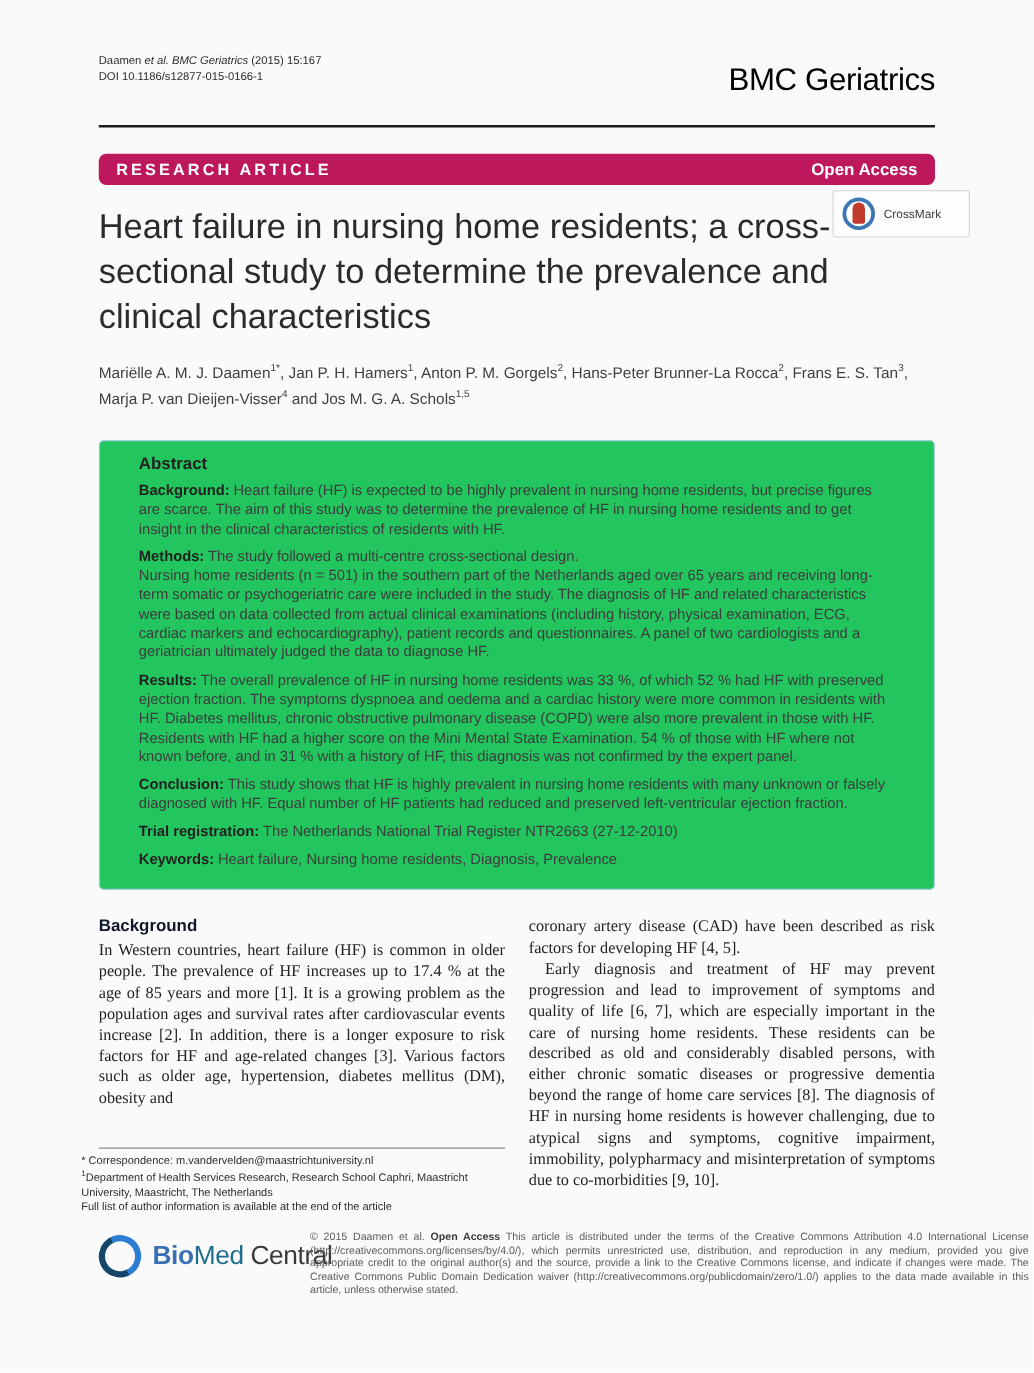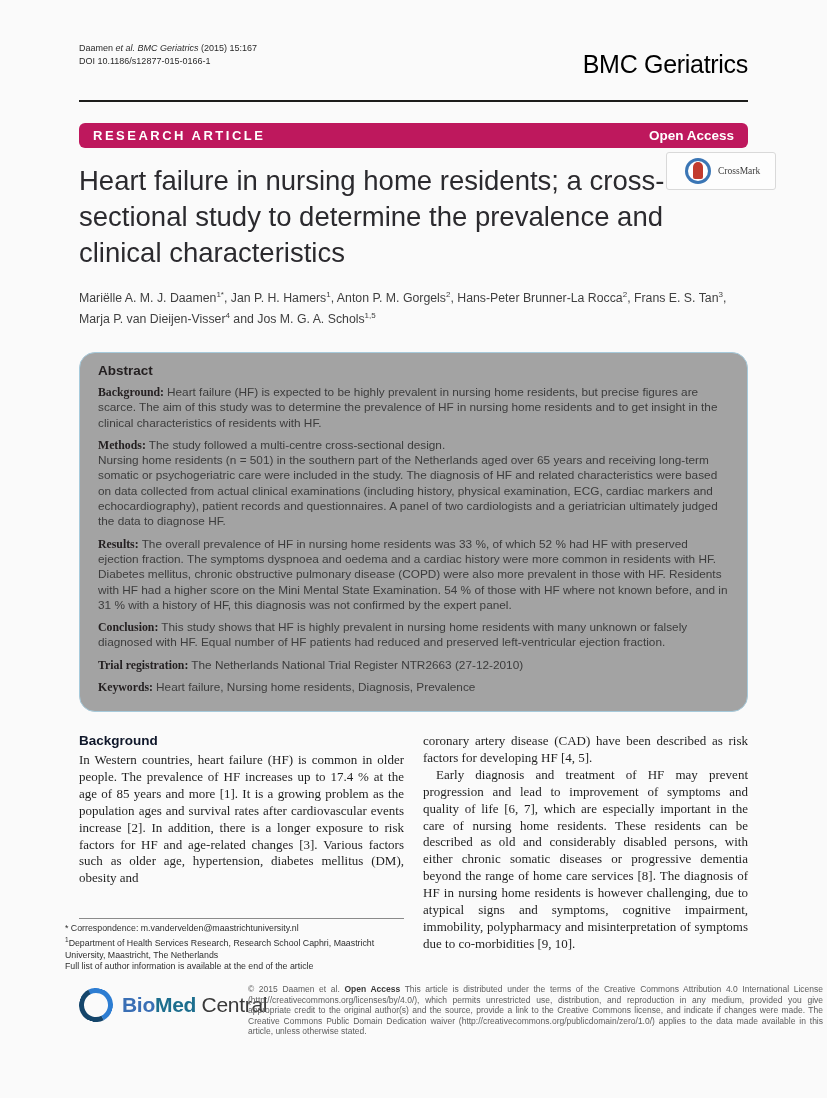--- a/index.html
+++ b/index.html
@@ -15,57 +15,57 @@
   
   .banner{
     position:absolute;left:79px;top:123px;width:669px;height:25px;background:#be185d;border-radius:6px;
     display:flex;justify-content:space-between;align-items:center;padding:0 14px;box-sizing:border-box;
   }
   .banner .rtype{color:#ffffff;font-weight:bold;font-size:13px;letter-spacing:2.5px;}
   .banner .oaccess{color:#ffffff;font-weight:bold;font-size:13.5px;}
   
   .crossmark{
     position:absolute;left:666px;top:152px;width:110px;height:38px;background:#fdfdfd;border:1px solid #d9d9d9;border-radius:3px;
-    display:flex;align-items:center;gap:7px;padding:0 18px;box-sizing:border-box;cursor:pointer;font-family:Liberation Serif, serif;
+    display:flex;align-items:center;gap:7px;padding:0 7px;box-sizing:border-box;cursor:pointer;
   }
   .cm-circle{position:relative;width:26px;height:26px;border-radius:50%;background:#3b76b5;flex:0 0 auto;}
   .cm-inner{position:absolute;left:3px;top:3px;right:3px;bottom:3px;border-radius:50%;background:#ffffff;}
   .cm-flame{position:absolute;left:8px;top:4px;width:10px;height:17px;background:#c23b2e;border-radius:5px 5px 2px 2px;}
   .cm-label{font-size:9.5px;color:#3c3c3c;}
   
   .title{position:absolute;left:79px;top:163px;width:600px;font-size:27.5px;line-height:36px;font-weight:400;color:#2b2a2e;}
   .authors{position:absolute;left:79px;top:286px;width:669px;font-size:12.3px;line-height:17px;color:#3f3f3f;}
   .authors sup{font-size:8px;}
   
   .abstract{
     position:absolute;left:79px;top:352px;width:669px;height:360px;box-sizing:border-box;
-    border:1.5px solid #a6cadb;border-radius:16px;padding:10px 18px;background:#a3a3a3;overflow:hidden;
+    border:1.5px solid #a6cadb;border-radius:4px;padding:10px 31px;background:#22c55e;overflow:hidden;
   }
   .abstract h2{margin:0 0 7px 0;font-size:13.5px;font-weight:bold;color:#231f20;}
   .abs-p{margin:0 0 7px 0;font-size:11.8px;line-height:15.3px;color:#3c3c3c;}
-  .abs-p b{color:#231f20;margin-right:3px;font-family:Liberation Serif, serif;}
+  .abs-p b{color:#231f20;margin-right:3px;}
   .abs-block{display:block;}
   
   .col{position:absolute;top:733px;width:325px;}
   .col-left{left:79px;}
   .col-right{left:423px;}
   .col h3{margin:0 0 4px 0;font-size:13.5px;font-weight:bold;color:#0f172a;font-family:"Liberation Sans",sans-serif;}
   .body-text{font-family:"Liberation Serif",serif;font-size:13px;line-height:16.9px;text-align:justify;color:#1f1f1f;margin:0;}
   .body-text.indent{text-indent:13px;}
   
   .footnote-rule{position:absolute;left:79px;top:918px;width:325px;height:1px;background:#8a8a8a;}
   .footnote{position:absolute;left:65px;top:923px;width:330px;font-size:8.8px;line-height:11.4px;color:#2e2e2e;}
   .footnote sup{font-size:6.5px;}
   .footnote a{color:#2e2e2e;text-decoration:none;}
   
   .bmc-logo{position:absolute;left:79px;top:988px;display:flex;align-items:center;gap:9px;}
   .bmc-ring{width:24px;height:24px;border:5px solid #14456b;border-radius:50%;border-top-color:#2d7dd2;border-right-color:#2d7dd2;transform:rotate(18deg);}
   .bmc-text{font-size:21px;letter-spacing:-0.3px;}
   .bmc-text .bio{color:#3a6fb5;font-weight:bold;}
-  .bmc-text .med{color:#1d6e8e;font-weight:bold;}
+  .bmc-text .med{color:#1d6e8e;font-weight:normal;}
   .bmc-text .central{color:#3a3a3a;font-weight:400;}
   .copyright{position:absolute;left:248px;top:984px;width:575px;font-size:8.5px;line-height:10.6px;color:#5c5c5c;text-align:justify;}
   .copyright b{color:#3a3a3a;}
 </style>
 </head>
 <body>
 
 <div class="page">
 
   <div class="citation">

